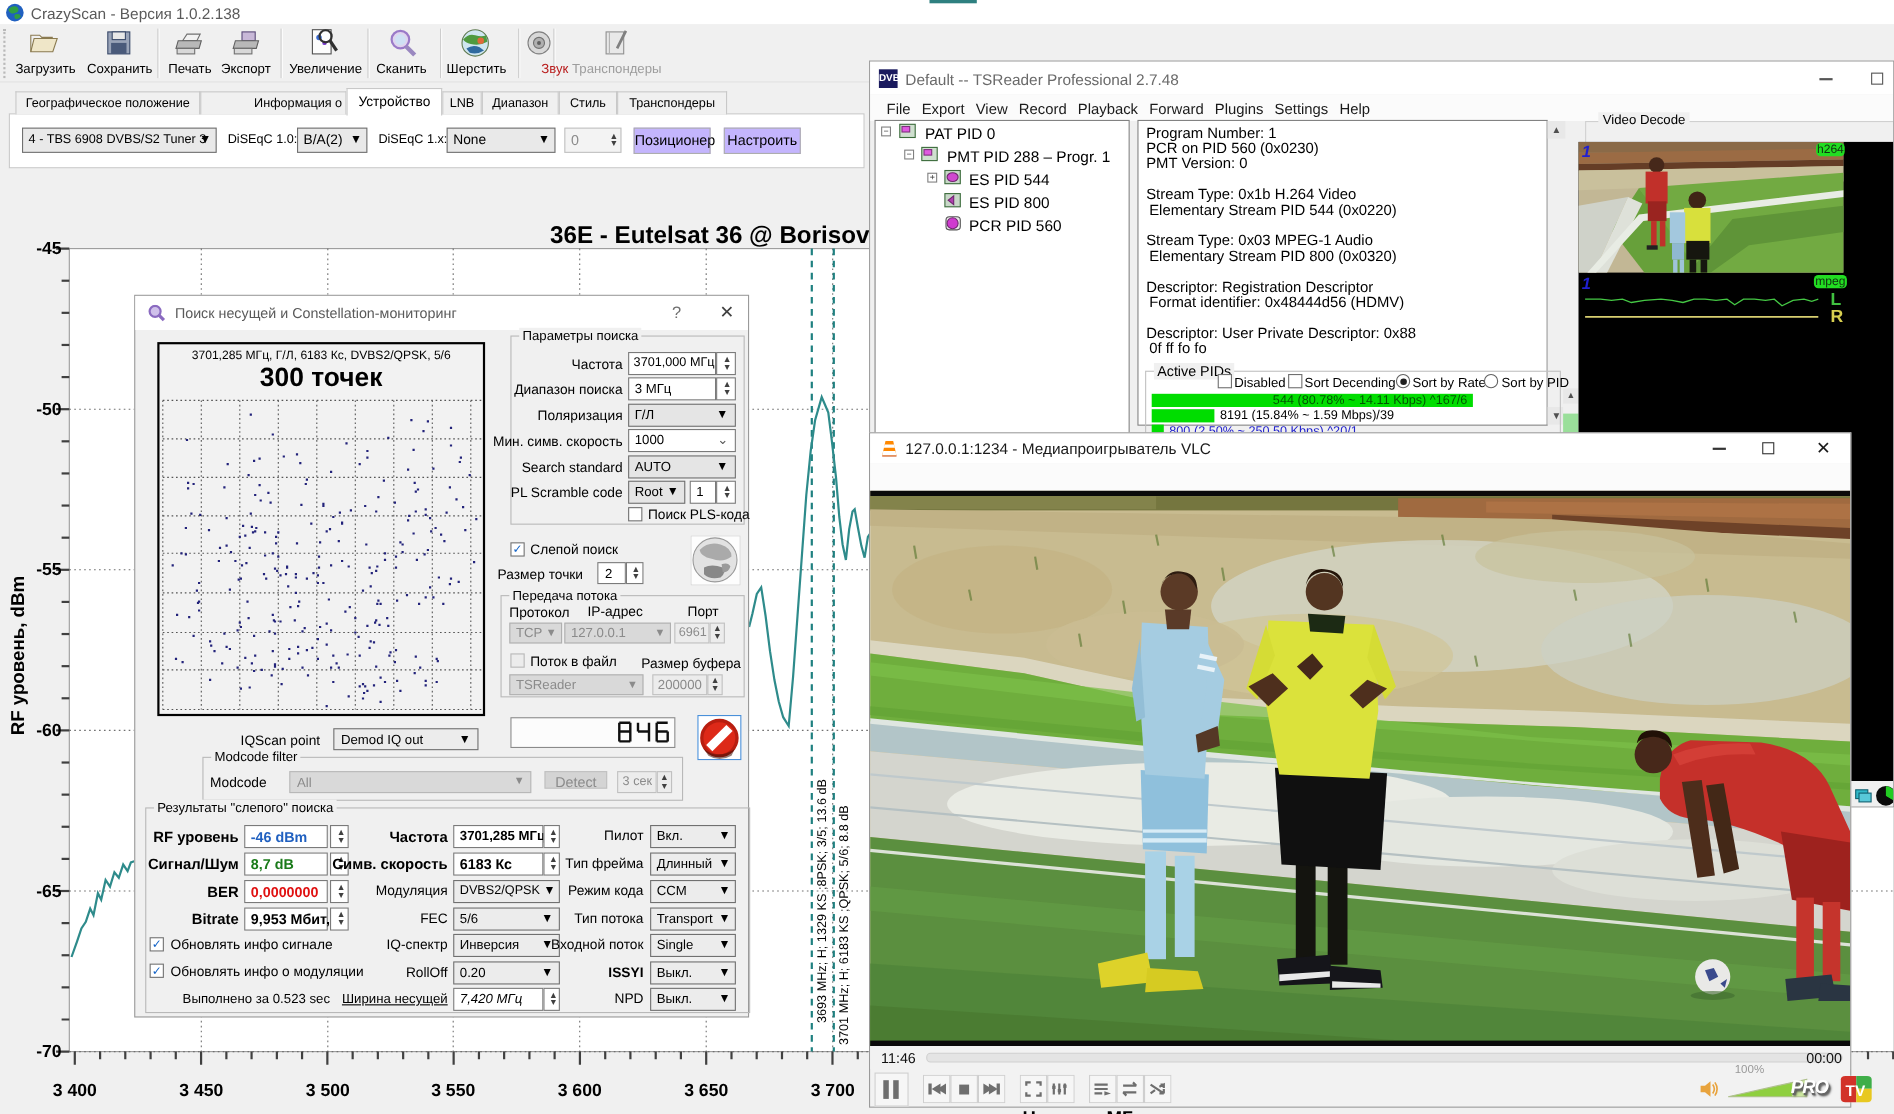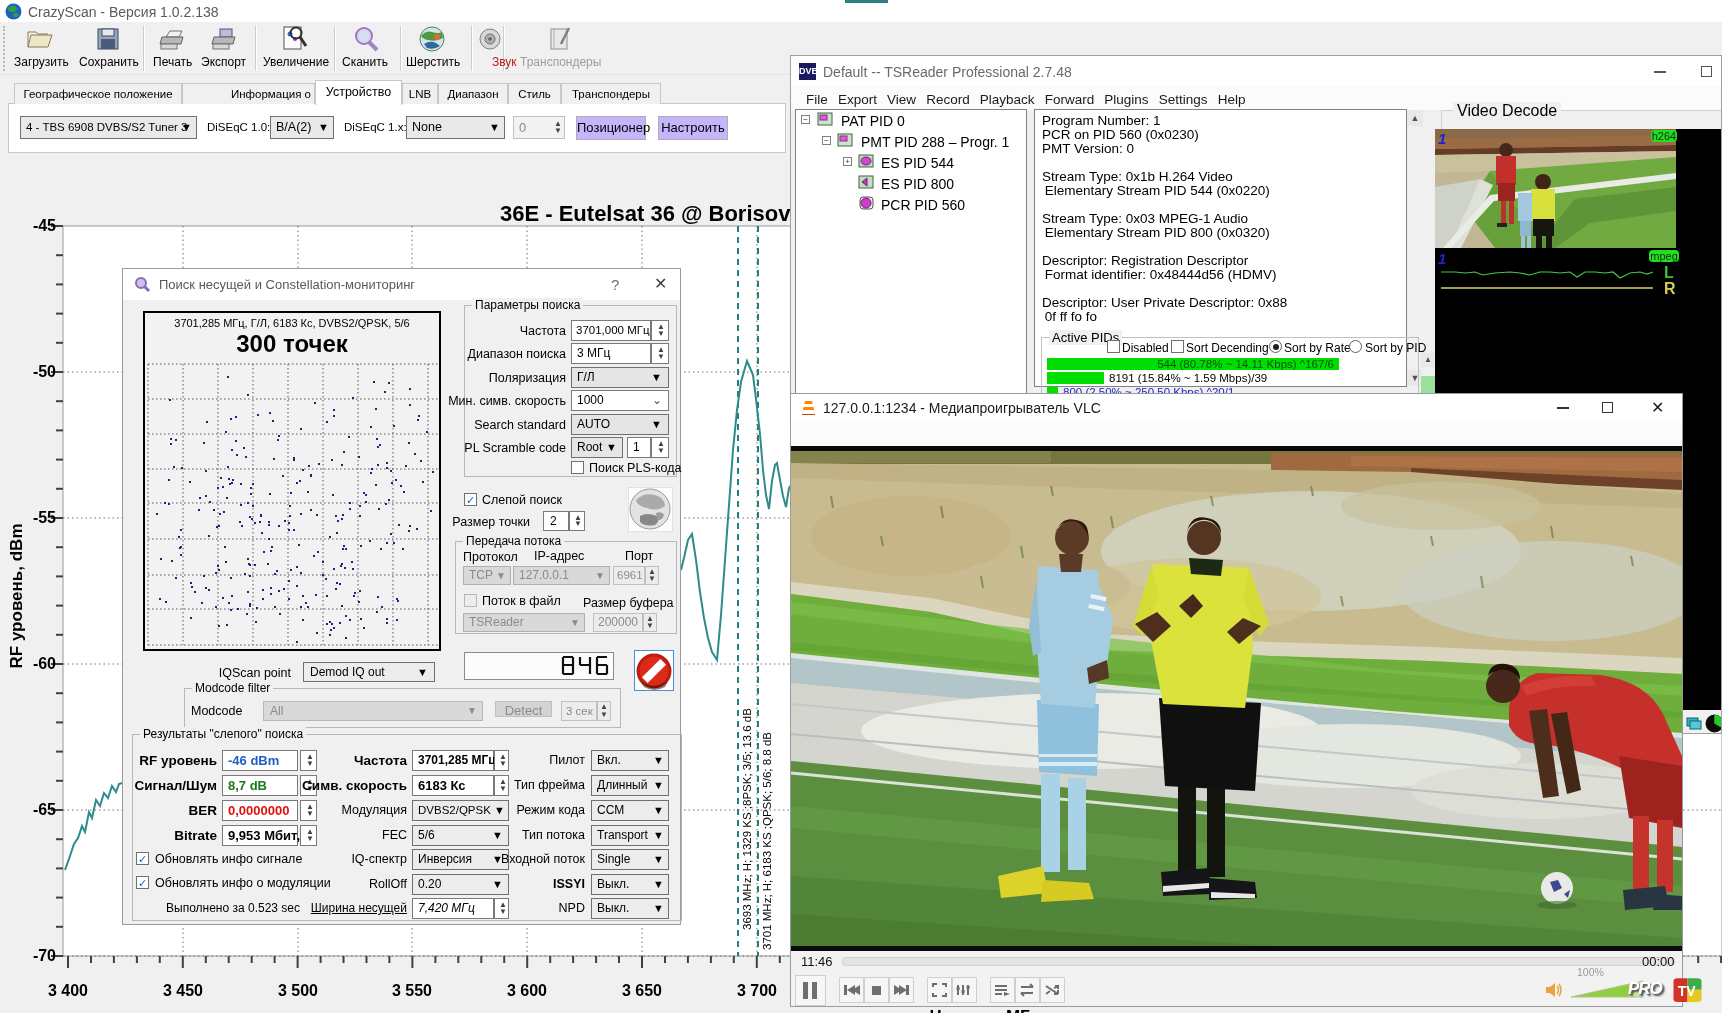--- a/index.html
+++ b/index.html
@@ -538,21 +538,21 @@
   <div class="abs" style="left:256px;top:302px;width:292px;height:12px;background:#00dd00;"></div>
   <div class="abs nw" style="left:256px;top:302px;width:287px;text-align:right;font-size:11.5px;color:#005500;">544 (80.78% ~ 14.11 Kbps) ^167/6</div>
   <div class="abs" style="left:256px;top:316px;width:57px;height:12px;background:#00dd00;"></div>
   <div class="abs nw" style="left:318px;top:316px;font-size:11.5px;color:#000;">8191 (15.84% ~ 1.59 Mbps)/39</div>
   <div class="abs" style="left:256px;top:330px;width:11px;height:12px;background:#00dd00;"></div>
   <div class="abs nw" style="left:272px;top:330px;font-size:11.5px;color:#2222cc;">800 (2.50% ~ 250.50 Kbps) ^20/1</div>
   <div class="abs" style="left:630px;top:297px;width:14px;height:80px;background:#f0f0f0;"></div>
   <div class="abs" style="left:630px;top:297px;width:14px;height:14px;background:#e8e8e8;font-size:8px;text-align:center;line-height:14px;color:#505050;">▲</div>
   <div class="abs" style="left:630px;top:320px;width:14px;height:40px;background:#9adf9a;"></div>
 
-  <div class="abs nw" style="left:662px;top:46px;font-size:16px;color:#000;background:#f0f0f0;padding:0 4px;z-index:2;text-align:center;">Video Decode</div>
+  <div class="abs nw" style="left:662px;top:46px;font-size:12px;color:#000;background:#f0f0f0;padding:0 4px;z-index:2;text-align:center;">Video Decode</div>
   <div class="abs" style="left:650px;top:54px;width:281px;height:600px;border:1px solid #d0d0d0;"></div>
   <div class="abs" style="left:644px;top:73px;width:288px;height:581px;background:#000;"></div>
 
   <svg class="abs" style="left:644px;top:73px" width="241" height="119" viewBox="0 0 241 119">
     <rect width="241" height="119" fill="#c2b795"></rect>
     <rect width="241" height="10" fill="#8a6a48"></rect>
     <path d="M0 10 L241 6 L241 16 L0 20Z" fill="#9b6b44"></path>
     <path d="M0 20 L241 16 L241 22 L0 26Z" fill="#653d26"></path>
     <path d="M0 26 L241 22 L241 36 L0 44Z" fill="#c9c09c"></path>
     <path d="M55 42 L241 28 L241 119 L105 119Z" fill="#72aa42"></path>

